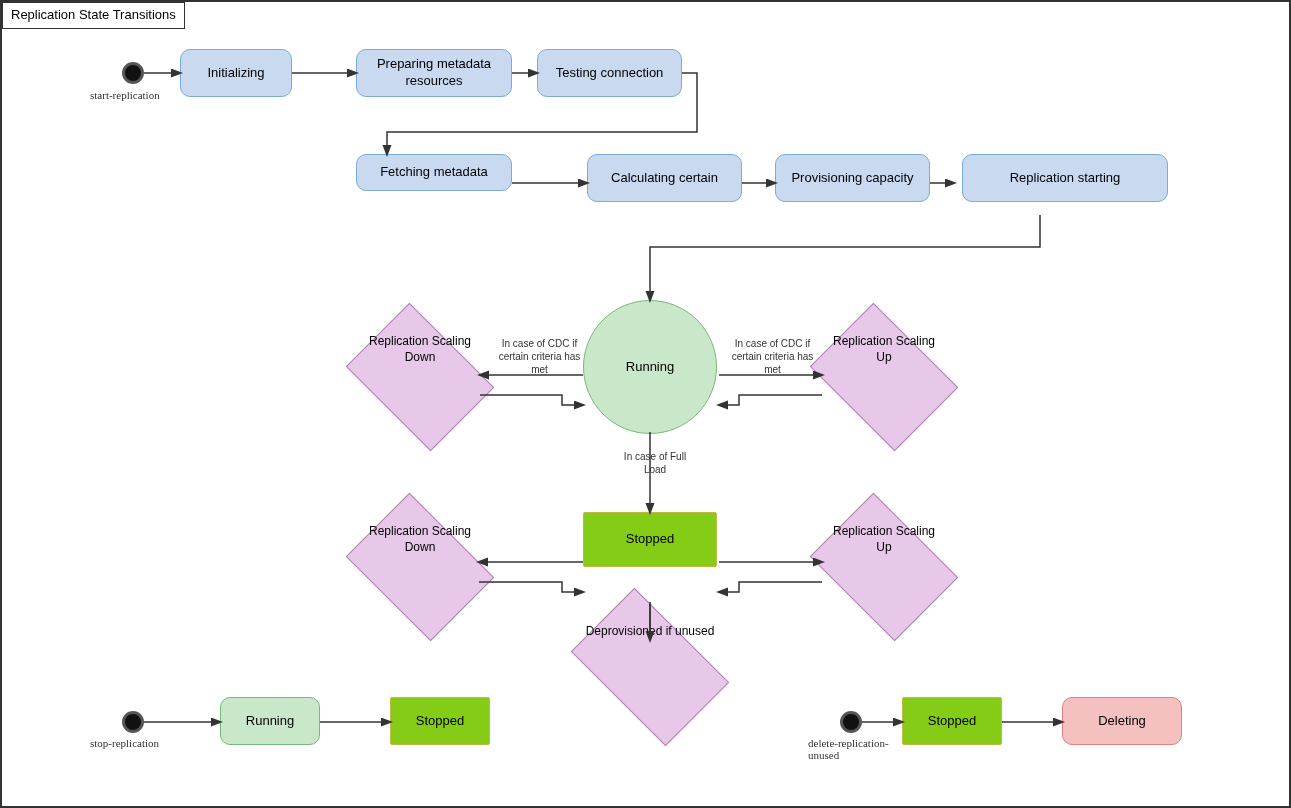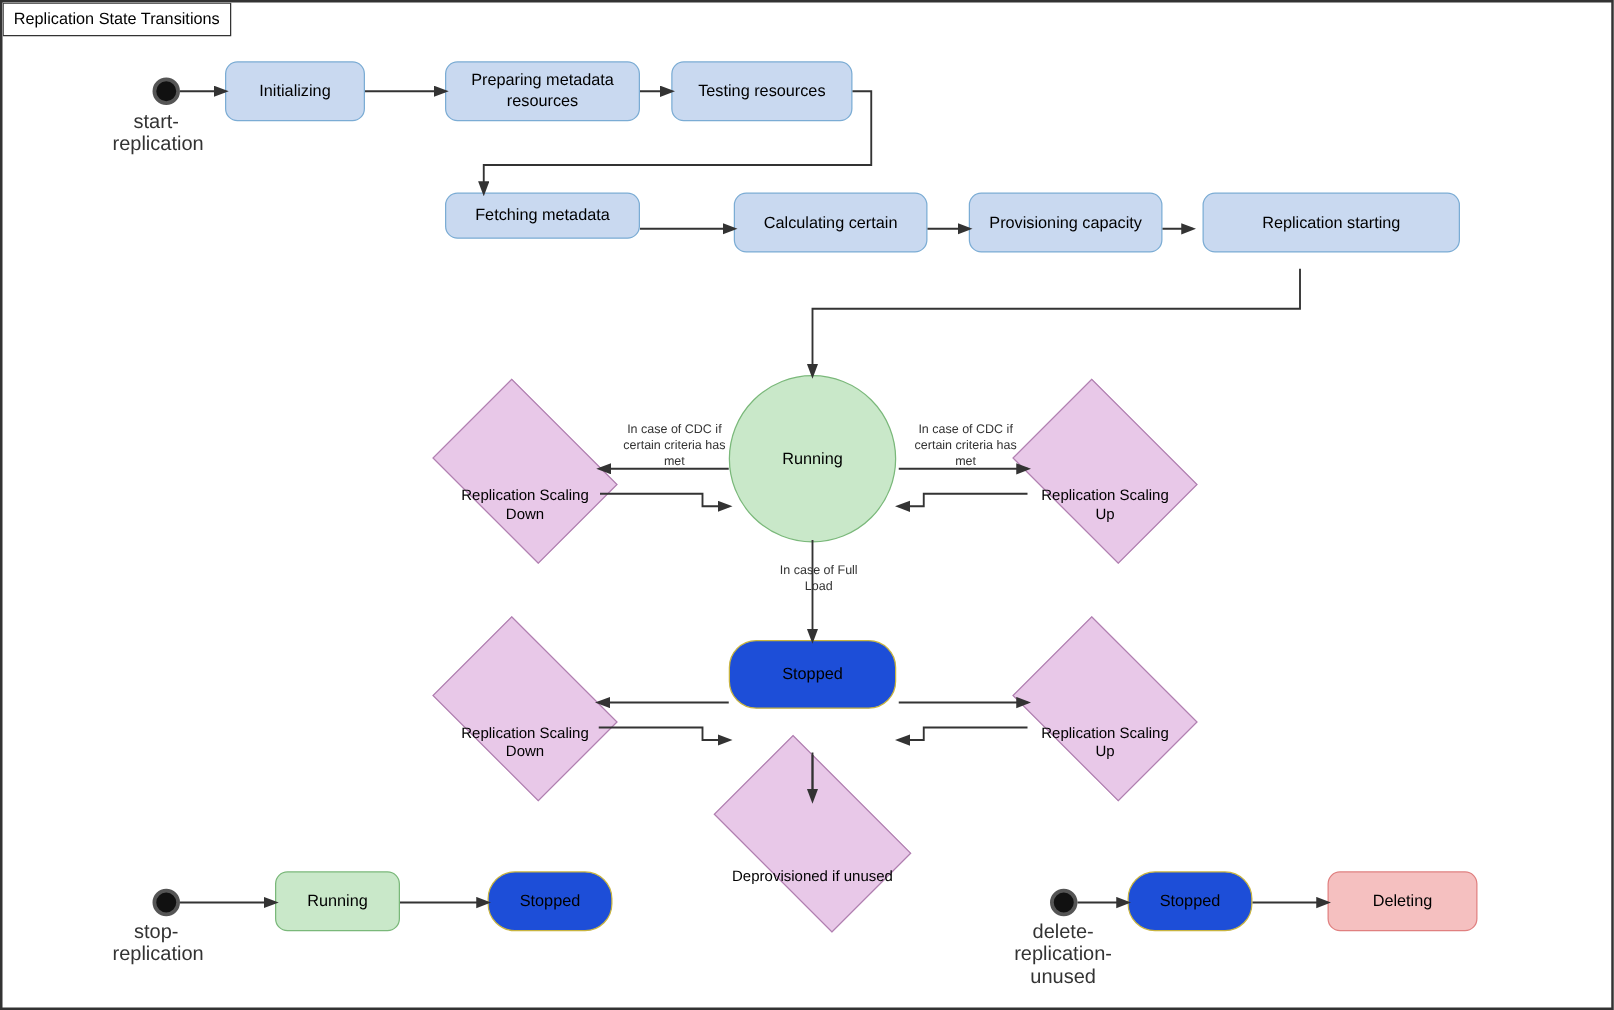--- a/index.html
+++ b/index.html
@@ -36,32 +36,32 @@
       line-height: 1.3;
       padding: 6px 10px;
     }
     .state-box.green {
       border-color: #7ab87a;
       background: #c9e8c9;
       border-radius: 50%;
     }
     .state-box.yellow {
       border-color: #c8b440;
-      background: #1d4ed8;
-      border-radius: 22px;
+      background: #84cc16;
+      border-radius: 2px;
     }
     .state-box.pink {
       border-color: #e08080;
       background: #f5c0c0;
       border-radius: 10px;
     }
     .diamond {
       position: absolute;
       display: flex;
-      align-items: flex-end;
+      align-items: flex-start;
       justify-content: center;
       text-align: center;
       font-size: 12px;
       line-height: 1.3;
     }
     .diamond-inner {
       width: 100%;
       height: 100%;
       background: #e8c8e8;
       border: 1.5px solid #b080b0;
@@ -75,23 +75,24 @@
     }
     .start-node {
       position: absolute;
       width: 22px; height: 22px;
       border-radius: 50%;
       background: #111;
       border: 3px solid #555;
     }
     .label-text {
       position: absolute;
-      font-size: 16px;
-      text-align: center;
+      font-size: 11px;
+      text-align: left;
       color: #333;
+      font-family: Liberation Serif, serif;
     }
     svg.arrows {
       position: absolute;
       top: 0; left: 0;
       width: 1291px;
       height: 808px;
       pointer-events: none;
       z-index: 5;
     }
     .transition-label {
@@ -166,21 +167,21 @@
 <div class="state-box" style="left:178px;top:47px;width:112px;height:48px;">
   <span>Initializing</span>
 </div>
 
 <div class="state-box" style="left:354px;top:47px;width:156px;height:48px;">
   <span>Preparing metadata
 resources</span>
 </div>
 
 <div class="state-box" style="left:535px;top:47px;width:145px;height:48px;">
-  <span>Testing resources</span>
+  <span>Testing connection</span>
 </div>
 
 <div class="state-box" style="left:354px;top:152px;width:156px;height:37px;">
   <span>Fetching metadata</span>
 </div>
 
 <div class="state-box" style="left:585px;top:152px;width:155px;height:48px;">
   <span>Calculating certain</span>
 </div>
 

